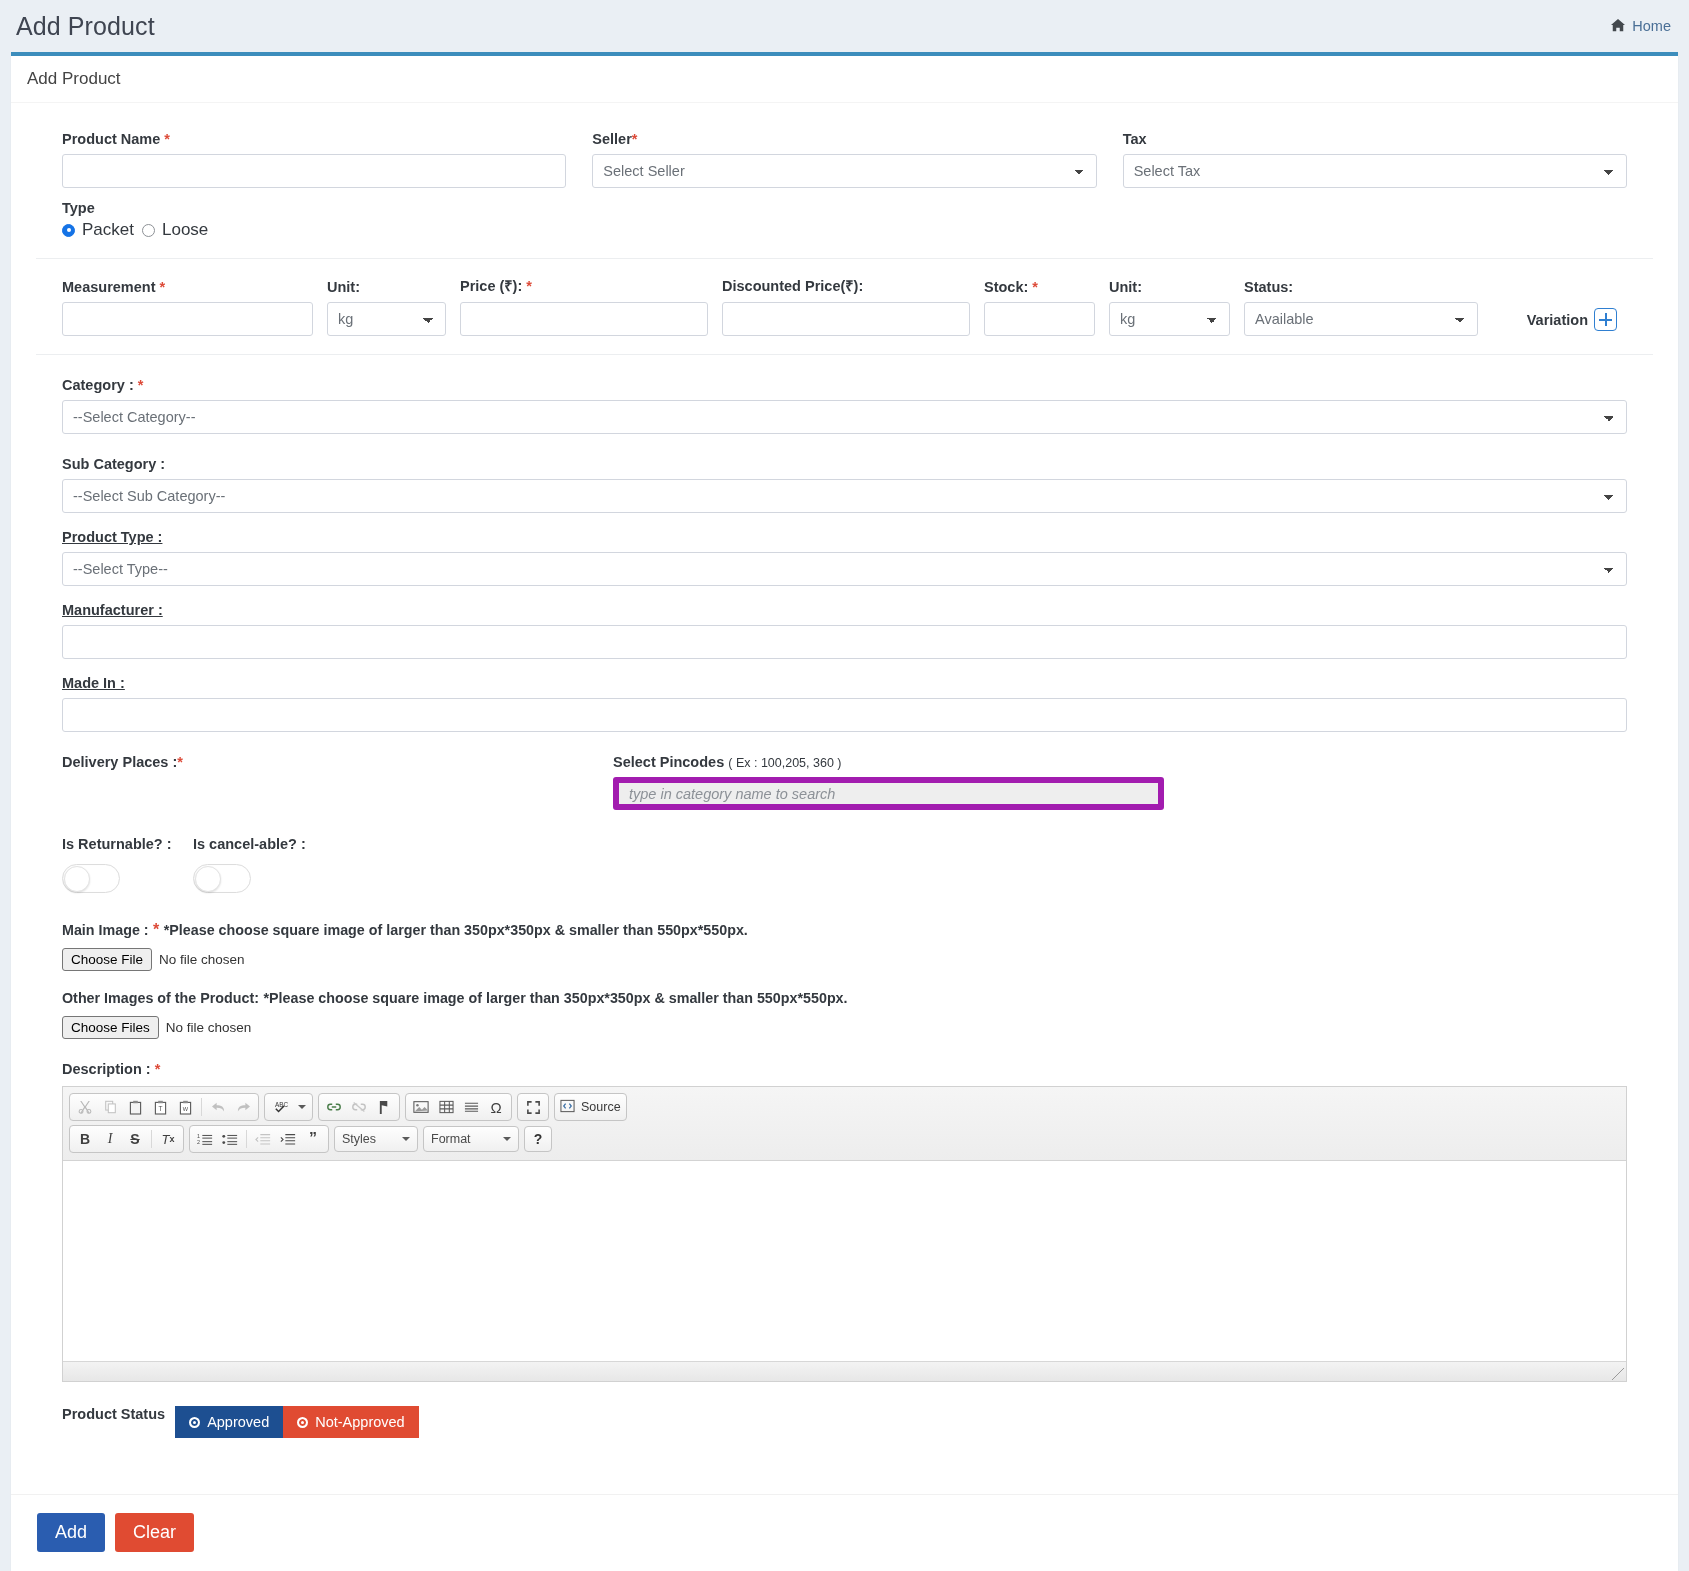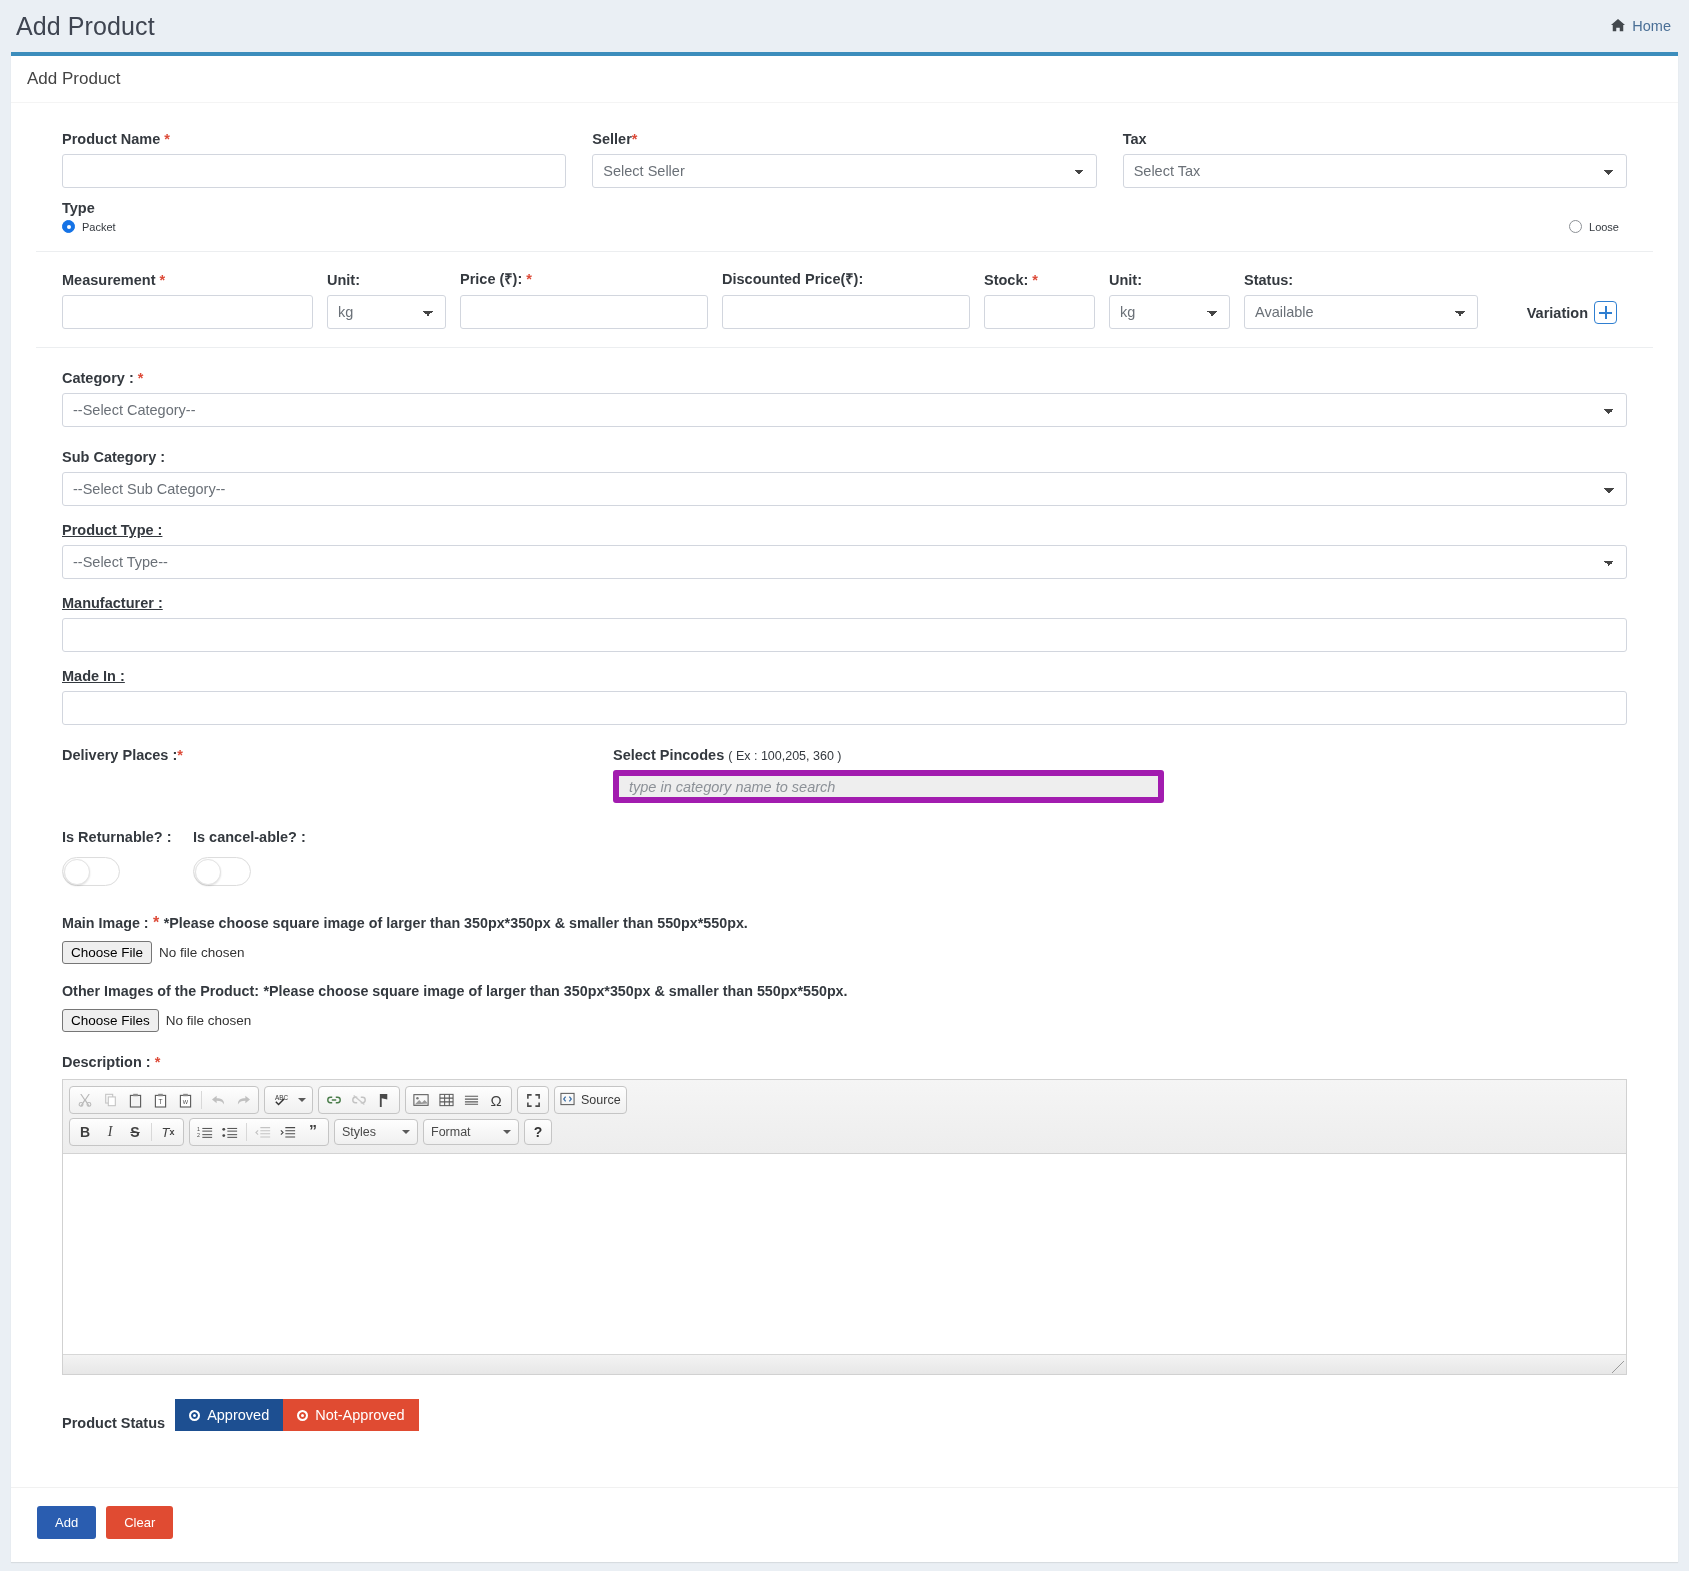--- a/index.html
+++ b/index.html
@@ -102,21 +102,21 @@
     display: flex;
     gap: 0;
     padding: 10px 13px 0 13px;
     align-items: flex-end;
   }
   .col-4 { width: 33.3333%; padding: 0 13px; }
 
   
   .type-block { padding: 12px 26px 0 26px; }
   .type-block label.fl { margin-bottom: 4px; }
-  .radios { display: flex; align-items: center; gap: 0; font-size: 11px; justify-content: space-between; }
+  .radios { display: flex; align-items: center; gap: 0; font-size: 17px; }
   .radios .opt { display: flex; align-items: center; gap: 7px; margin-right: 8px; }
   .rdo {
     width: 13px; height: 13px; border-radius: 50%;
     border: 1px solid #8d9196; background: #fff;
     display: inline-block; position: relative; flex: 0 0 auto;
   }
   .rdo.on { border-color: #1573e6; background: #1573e6; }
   .rdo.on::after {
     content: ""; position: absolute; left: 3.5px; top: 3.5px;
     width: 4px; height: 4px; border-radius: 50%; background: #fff;
@@ -262,21 +262,21 @@
   }
   .cke-grip {
     position: absolute; right: 2px; bottom: 1px;
     width: 12px; height: 12px;
     background:
       linear-gradient(135deg, transparent 46%, #9a9a9a 46%, #9a9a9a 54%, transparent 54%);
   }
 
   
   .status-row {
-    display: flex; align-items: flex-end; gap: 0;
+    display: flex; align-items: flex-start; gap: 0;
     padding: 0 26px; margin-top: 24px;
   }
   .status-label { font-size: 14.5px; font-weight: bold; margin-right: 10px; }
   .seg {
     display: flex; align-items: center; gap: 7px;
     padding: 8px 14px; font-size: 14.5px; color:#fff;
   }
   .seg.approved { background: #1d4f91; }
   .seg.notapproved { background: #e04b32; }
   .seg .dot {
@@ -289,21 +289,21 @@
 
   
   .card-foot {
     border-top: 1px solid #f1f1f1;
     margin-top: 26px;
     padding: 18px 26px 22px 26px;
     display: flex; gap: 10px;
   }
   .btn {
     border: none; border-radius: 3px;
-    padding: 9px 18px; font-size: 13px; color: #fff;
+    padding: 9px 18px; font-size: 18px; color: #fff;
     font-family: "Liberation Sans", sans-serif;
     cursor: pointer;
   }
   .btn.primary { background: #2a5db0; }
   .btn.danger  { background: #e04b32; }
 </style>
 </head>
 <body>
 
 <div class="page">

